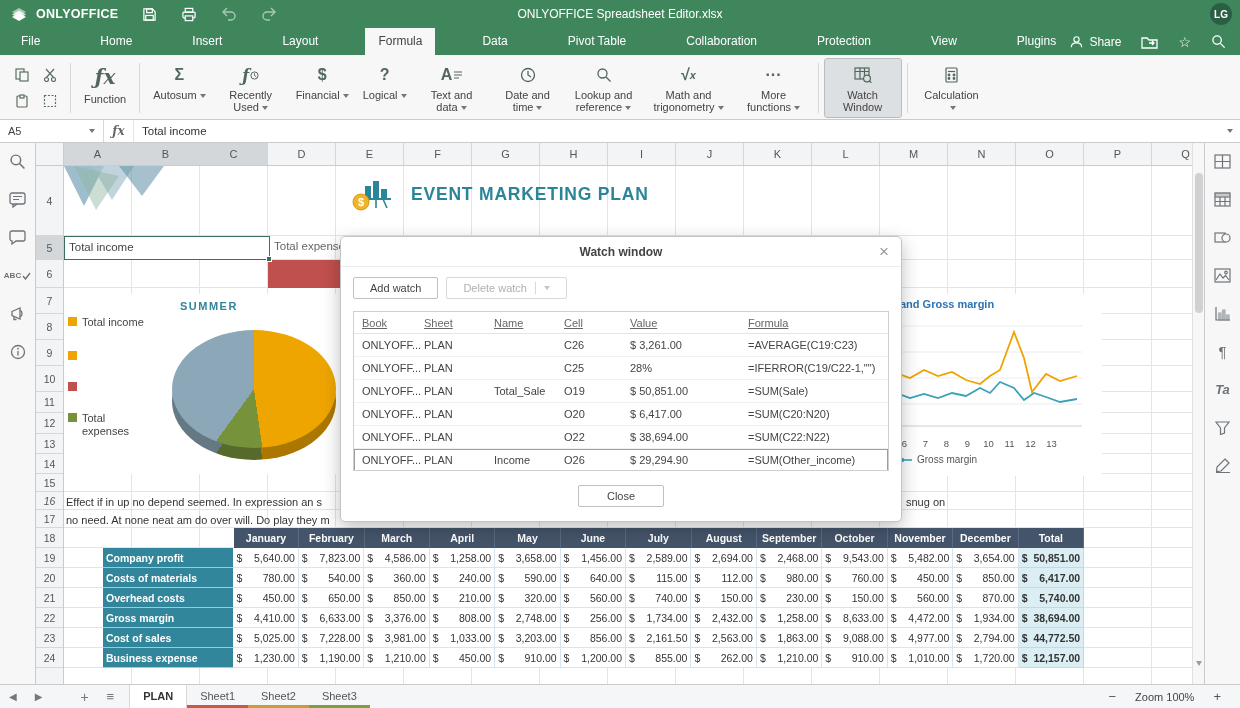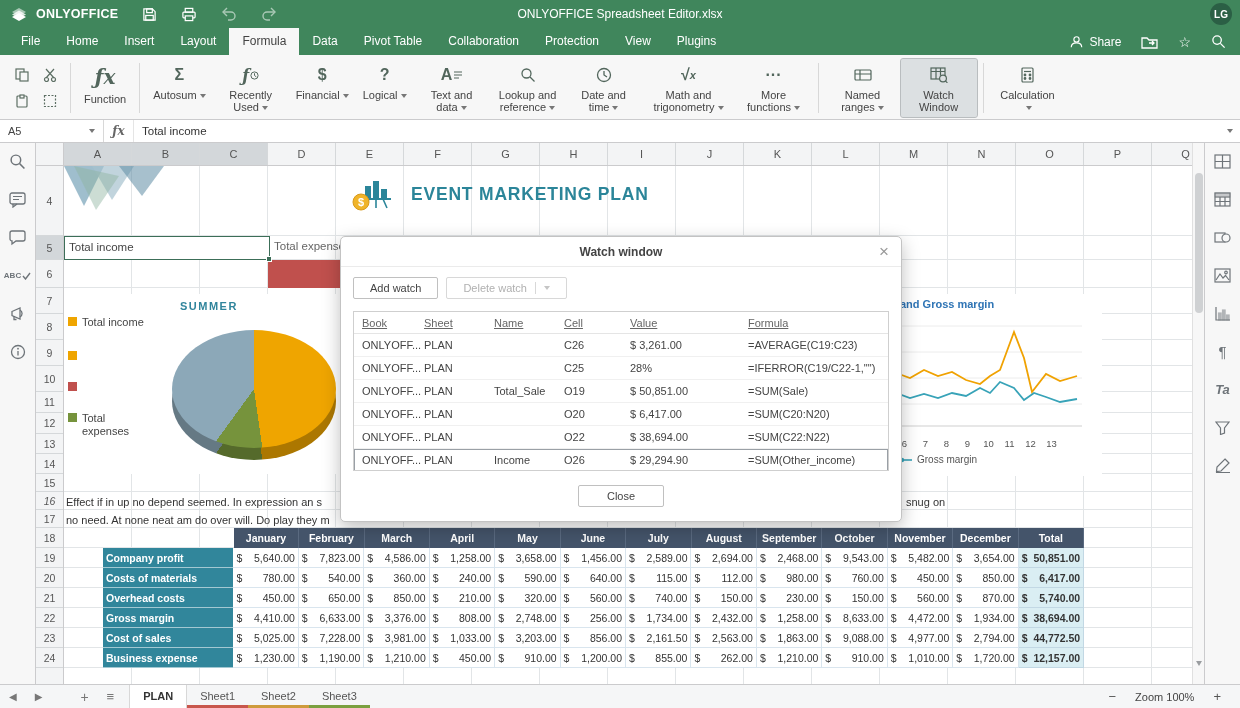--- a/index.html
+++ b/index.html
@@ -11,21 +11,21 @@
   .logo { margin:0 8px 0 10px; display:flex; align-items:center; }
   .app-name { font-weight:bold; font-size:12.5px; letter-spacing:.3px; }
   .tb-btn { margin-left:24px; display:flex; align-items:center; }
   .tb-btn svg { display:block; }
   .tb-btn.dim { opacity:.55; }
   .tb-title { position:absolute; left:0; right:0; text-align:center; font-size:12px; pointer-events:none; }
   .avatar { position:absolute; right:8px; top:3px; width:22px; height:22px; border-radius:50%; background:#2B5F45; display:flex; align-items:center; justify-content:center; font-size:10px; font-weight:bold; }
 
   
   .menubar { position:absolute; top:28px; left:0; width:1240px; height:27px; background:#40865C; display:flex; align-items:stretch; color:#fff; padding-left:8px; }
-  .mtabs { display:flex; }
+  .mtabs { display:flex;gap:34px; }
   .mtab { padding:0 13px; line-height:27px; font-size:12px; white-space:nowrap; }
   .mtab.active { background:#f7f7f7; color:#444; }
   .menu-right { margin-left:auto; display:flex; align-items:center; gap:20px; padding-right:14px; }
   .share { display:flex; align-items:center; gap:5px; font-size:12px; }
   .mico { display:flex; align-items:center; font-size:14px; }
 
   
   .ribbon { position:absolute; top:55px; left:0; width:1240px; height:65px; background:#f7f7f7; border-bottom:1px solid #cbcbcd; display:flex; align-items:stretch; padding:4px 4px 2px 8px; }
   .clip-group { display:grid; grid-template-columns:20px 20px; grid-template-rows:20px 20px; gap:6px 8px; align-self:center; margin:0 4px; }
   .cbtn { display:flex; align-items:center; justify-content:center; color:#5c6e63; }
@@ -290,59 +290,50 @@
         <span>A</span>
         <svg width="8" height="10" viewBox="0 0 8 10" stroke="currentColor" stroke-width="1.1" style="margin-left:2px">
           <path d="M0 2 h8 M0 5 h8 M0 8 h5"></path>
         </svg>
       </div>
     <div class="rlabel"><span>Text and data</span><span class="caret"></span></div>
   </div>
   <div class="rbtn">
     <div class="ric">
         <svg width="16" height="16" viewBox="0 0 16 16" fill="none" stroke="currentColor" stroke-width="1.3">
-          <circle cx="6.5" cy="6.5" r="4.5"></circle>
-          <path d="M10 10 L14.5 14.5"></path>
-        </svg>
-      </div>
-    <div class="rlabel"><span>Lookup and reference</span><span class="caret"></span></div>
+          <circle cx="8" cy="8" r="6.5"></circle>
+          <path d="M8 4 V8 L11 10"></path>
+        </svg>
+      </div>
+    <div class="rlabel"><span>Date and time</span><span class="caret"></span></div>
   </div>
   <div class="rbtn">
     <div class="ric">
         <svg width="16" height="16" viewBox="0 0 16 16" fill="none" stroke="currentColor" stroke-width="1.3">
-          <circle cx="8" cy="8" r="6.5"></circle>
-          <path d="M8 4 V8 L11 10"></path>
-        </svg>
-      </div>
-    <div class="rlabel"><span>Date and time</span><span class="caret"></span></div>
+          <circle cx="6.5" cy="6.5" r="4.5"></circle>
+          <path d="M10 10 L14.5 14.5"></path>
+        </svg>
+      </div>
+    <div class="rlabel"><span>Lookup and reference</span><span class="caret"></span></div>
   </div>
   <div class="rbtn">
     <div class="ric">
         <span>√</span>
         <span style="font-size:11px;font-style:italic">x</span>
       </div>
     <div class="rlabel w78"><span>Math and trigonometry</span><span class="caret"></span></div>
   </div>
   <div class="rbtn">
     <div class="ric">
         <span>···</span>
       </div>
     <div class="rlabel"><span>More functions</span><span class="caret"></span></div>
   </div>
   <div class="rsep"></div>
 
-  <div class="rbtn">
-    <div class="ric">
-        <svg width="18" height="14" viewBox="0 0 18 14" fill="none" stroke="currentColor" stroke-width="1.2">
-          <rect x="1" y="2" width="16" height="10" rx="1"></rect>
-          <path d="M1 6 h16 M6 2 v10"></path>
-        </svg>
-      </div>
-    <div class="rlabel"><span>Named ranges</span><span class="caret"></span></div>
-  </div>
   <div class="rbtn active">
     <div class="ric">
         <svg width="18" height="16" viewBox="0 0 18 16" fill="none" stroke="currentColor" stroke-width="1.2">
           <rect x="1" y="1" width="14" height="11"></rect>
           <path d="M1 4.5 h14 M6 1 v11 M10.5 1 v11"></path>
           <circle cx="13" cy="11.5" r="3.4" fill="#dce0e2"></circle>
           <path d="M15.4 13.9 L17.4 15.9"></path>
         </svg>
       </div>
     <div class="rlabel"><span>Watch Window</span></div>

